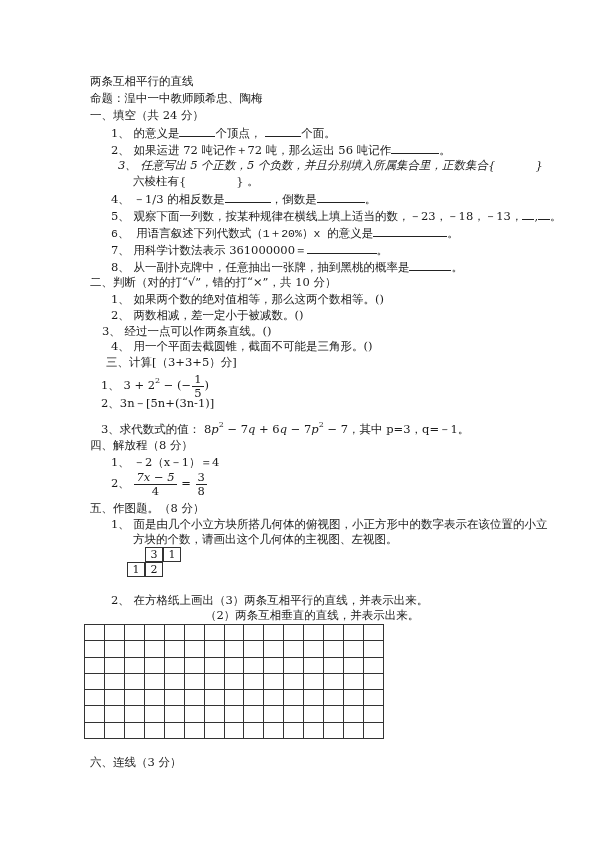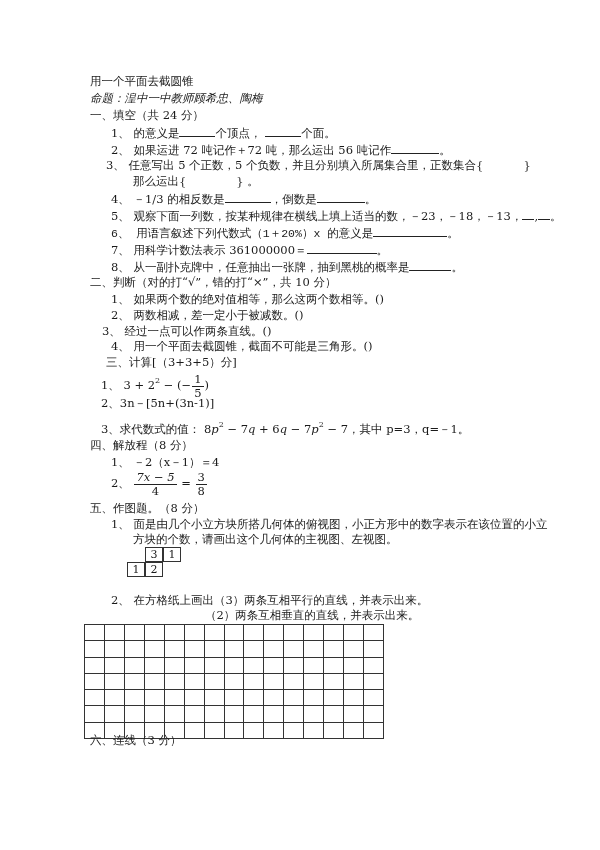--- a/index.html
+++ b/index.html
@@ -16,41 +16,41 @@
   .cell { position: absolute; width: 18px; height: 15px; border: 1px solid #333; box-sizing: border-box;
           text-align: center; font-size: 11px; line-height: 14px; }
   .bigGrid { position: absolute; left: 84px; top: 624px; width: 300px; height: 115px;
              display: grid; grid-template-columns: repeat(15, 1fr); grid-template-rows: repeat(7, 1fr);
              border-top: 1px solid #333; border-left: 1px solid #333; box-sizing: border-box; }
   .bigGrid div { border-right: 1px solid #333; border-bottom: 1px solid #333; box-sizing: border-box; }
 </style>
 </head>
 <body>
 
-<div class="ln" style="left:90px;top:73px;">用一个平面去截圆锥</div>
-<div class="ln" style="left:90px;top:90px;font-style:italic;">命题：湟中一中教师顾希忠、陶梅</div>
+<div class="ln" style="left:90px;top:73px;">两条互相平行的直线</div>
+<div class="ln" style="left:90px;top:90px;">命题：湟中一中教师顾希忠、陶梅</div>
 
 <div class="ln" style="left:90px;top:107px;">一、填空（共 24 分）</div>
 
 <div class="ln" style="left:111px;top:124px;">
   <span>1、</span>
   <span>的意义是</span><span class="blank" style="width:36px"></span><span>个顶点，</span> <span class="blank" style="width:36px"></span><span>个面。</span>
 </div>
 
 <div class="ln" style="left:111px;top:141px;">
   <span>2、</span>
   <span>如果运进 72 吨记作＋72 吨，那么运出 56 吨记作</span><span class="blank" style="width:48px"></span><span>。</span>
 </div>
 
-<div class="ln" style="left:106px;top:157px;">
+<div class="ln" style="left:118px;top:157px;font-style:italic;">
   <span>3、</span>
   <span>任意写出 5 个正数，5 个负数，并且分别填入所属集合里，正数集合{</span><span style="display:inline-block;width:40px"></span><span>}</span>
 </div>
 <div class="ln" style="left:133px;top:173px;">
-  <span>那么运出{</span><span style="display:inline-block;width:50px"></span><span>}  。</span>
+  <span>六棱柱有{</span><span style="display:inline-block;width:50px"></span><span>}  。</span>
 </div>
 
 <div class="ln" style="left:111px;top:190px;">
   <span>4、</span>
   <span>－1/3 的相反数是</span><span class="blank" style="width:46px"></span><span>，倒数是</span><span class="blank" style="width:48px"></span><span>。</span>
 </div>
 
 <div class="ln" style="left:111px;top:207px;">
   <span>5、</span>
   <span>观察下面一列数，按某种规律在横线上填上适当的数，－23，－18，－13，</span><span class="blank" style="width:12px"></span><span>,</span><span class="blank" style="width:12px"></span><span>。</span>
@@ -231,13 +231,13 @@
     <div></div>
     <div></div>
     <div></div>
     <div></div>
     <div></div>
     <div></div>
     <div></div>
     <div></div>
   </div>
 
-<div class="ln" style="left:90px;top:732px;">六、连线（3 分）</div>
+<div class="ln" style="left:90px;top:754px;">六、连线（3 分）</div>
 
 </body></html>

